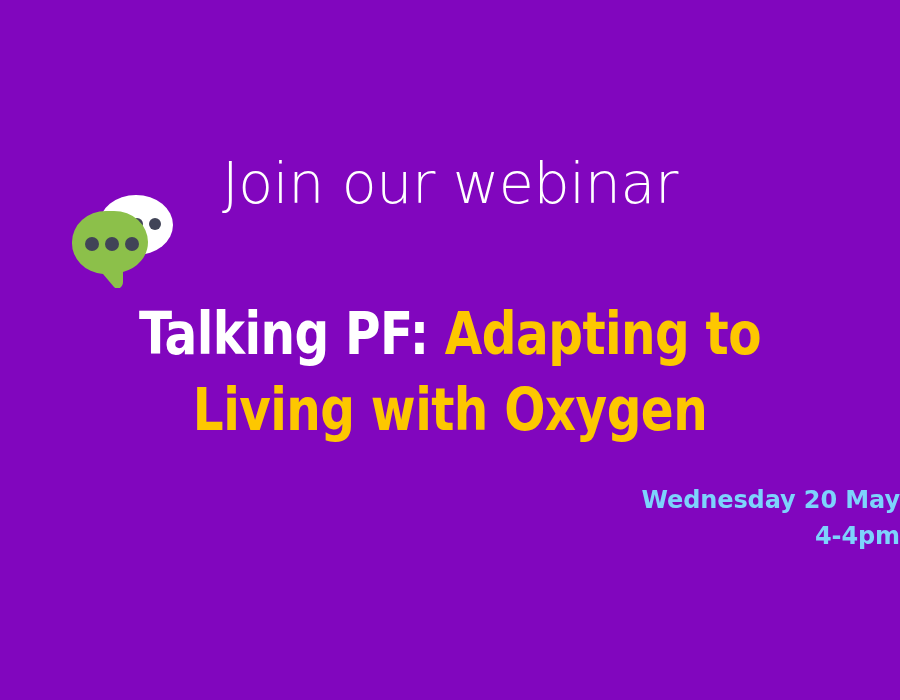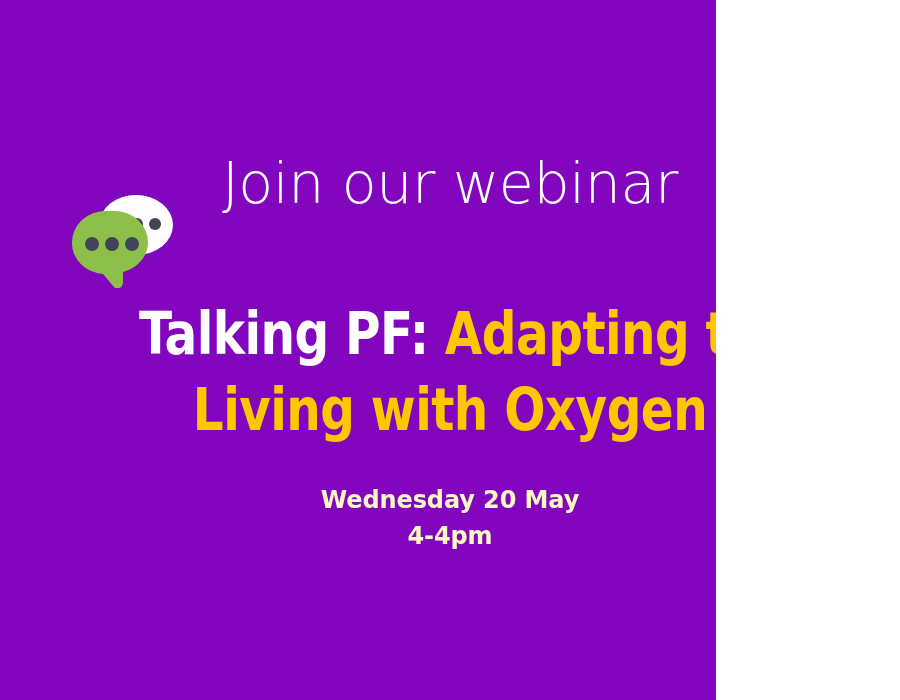--- a/index.html
+++ b/index.html
@@ -7,21 +7,21 @@
     padding: 0;
   }
   body {
     width: 900px;
     height: 700px;
     overflow: hidden;
     font-family: "Liberation Sans", sans-serif;
   }
   #poster {
     position: relative;
-    width: 716px;
+    width: 900px;
     height: 700px;
     background: #8106be;
     overflow: hidden;
   }
 
   
   #bubble-icon {
     position: absolute;
     left: 62px;
     top: 188px;
@@ -62,22 +62,22 @@
   }
   #headline .hl-white { color: #ffffff; }
   #headline .hl-gold  { color: #fdc700; }
 
   
   #datetime {
     position: absolute;
     left: 0;
     top: 482px;
     width: 900px;
-    text-align: center;
-    color: #fef9c3;
+    text-align: right;
+    color: #7dd3fc;
     font-family: "DejaVu Sans", "Liberation Sans", sans-serif;
     font-size: 24px;
     font-weight: 700;
     line-height: 36px;
     letter-spacing: -0.1px;
   }
   #datetime .dt-line { display: block; white-space: nowrap; }
 </style>
 </head>
 <body>

